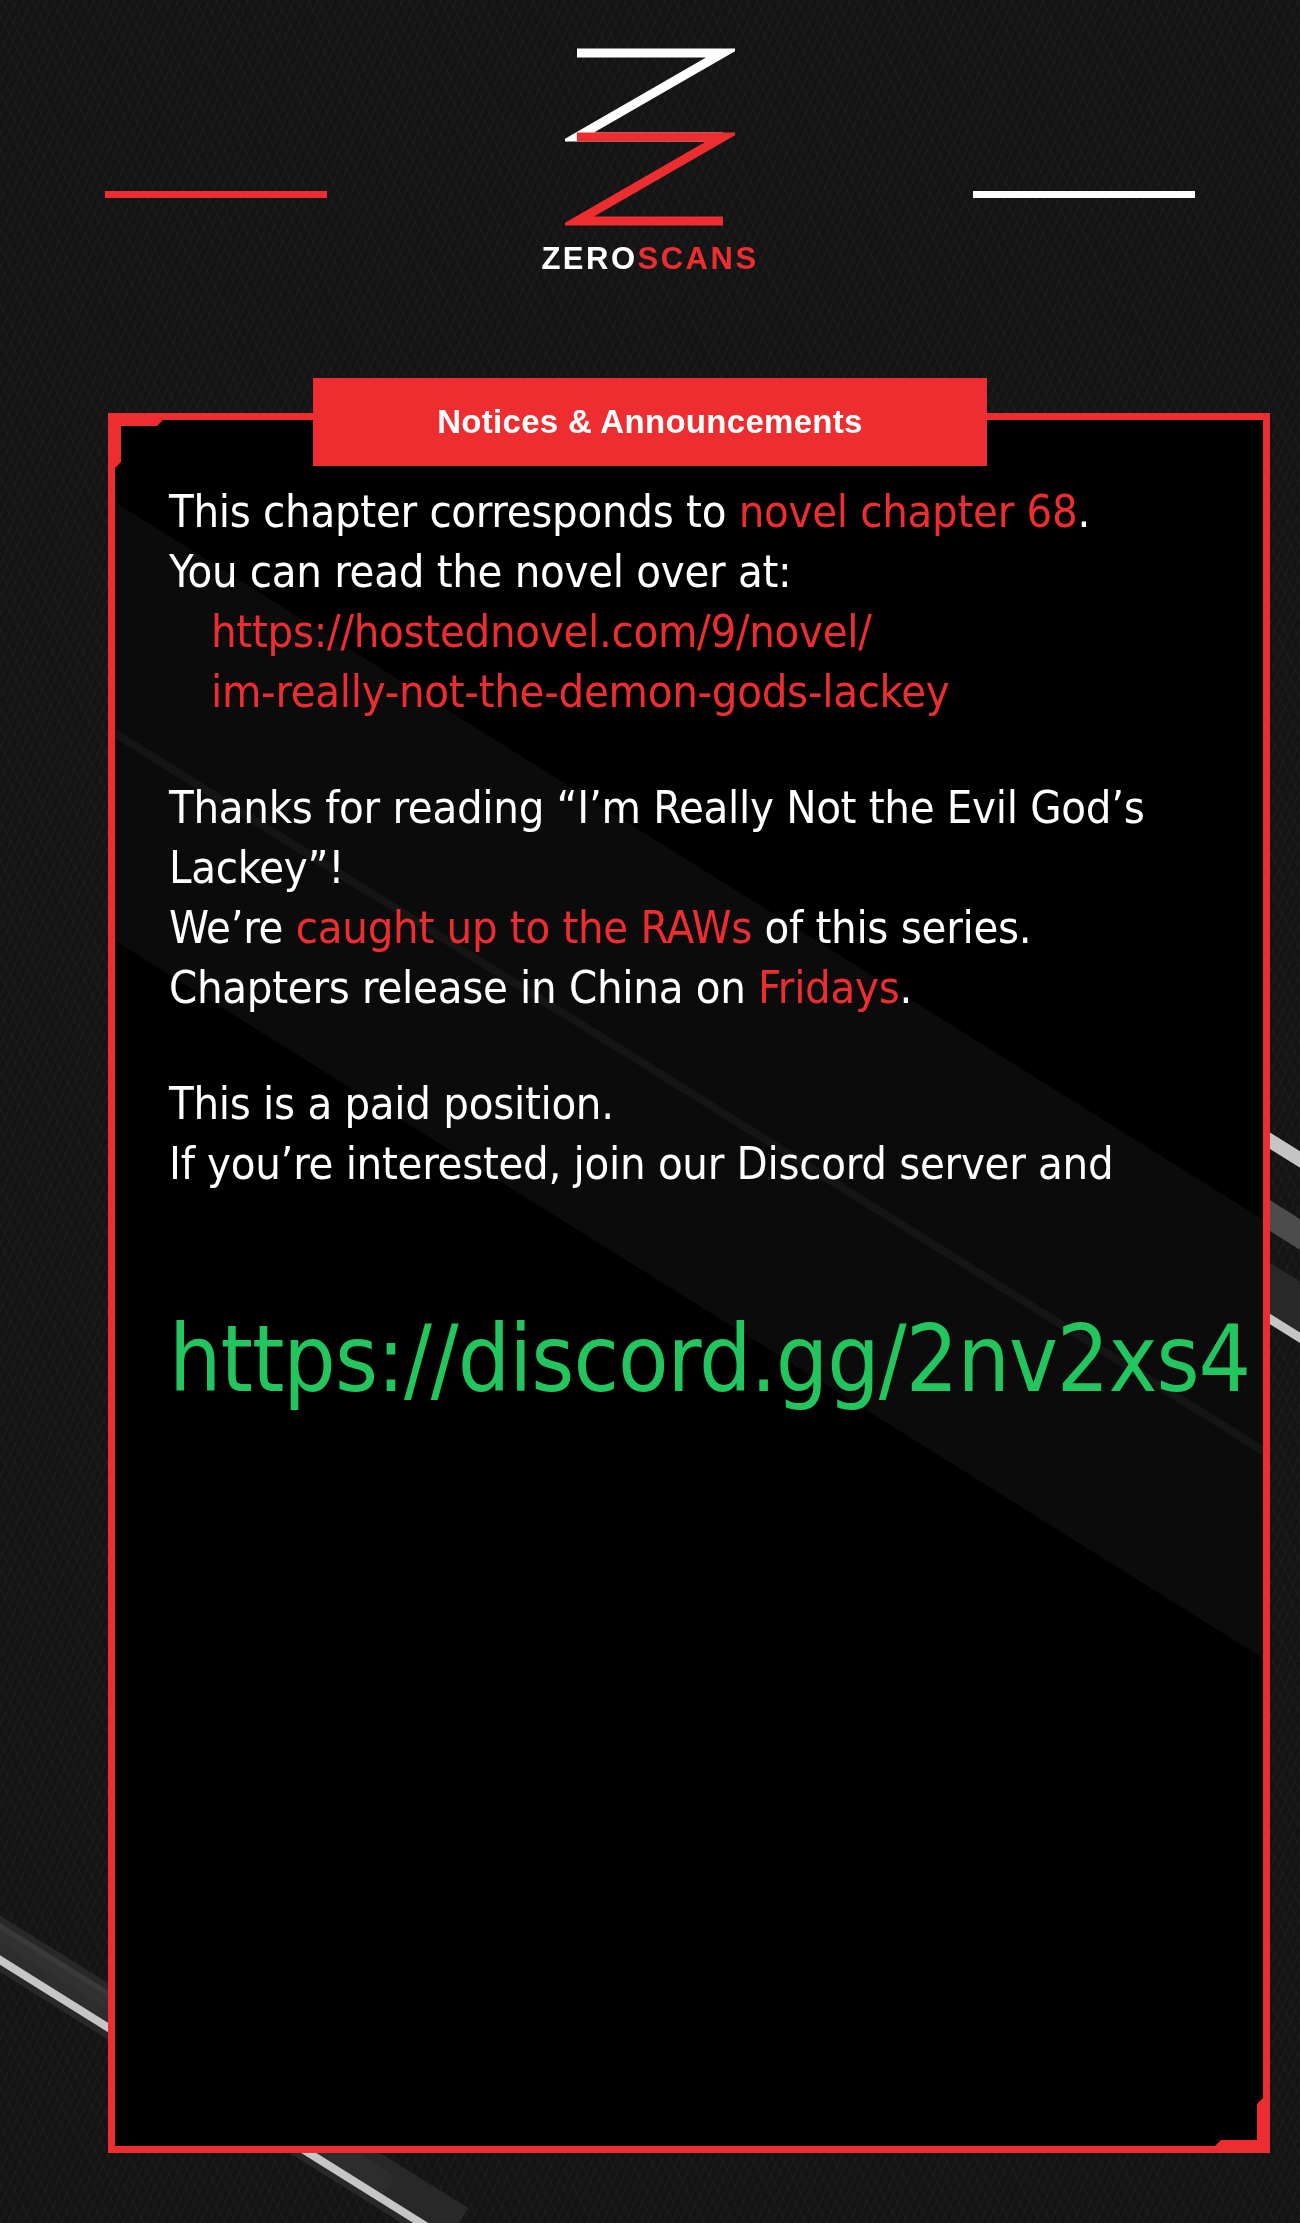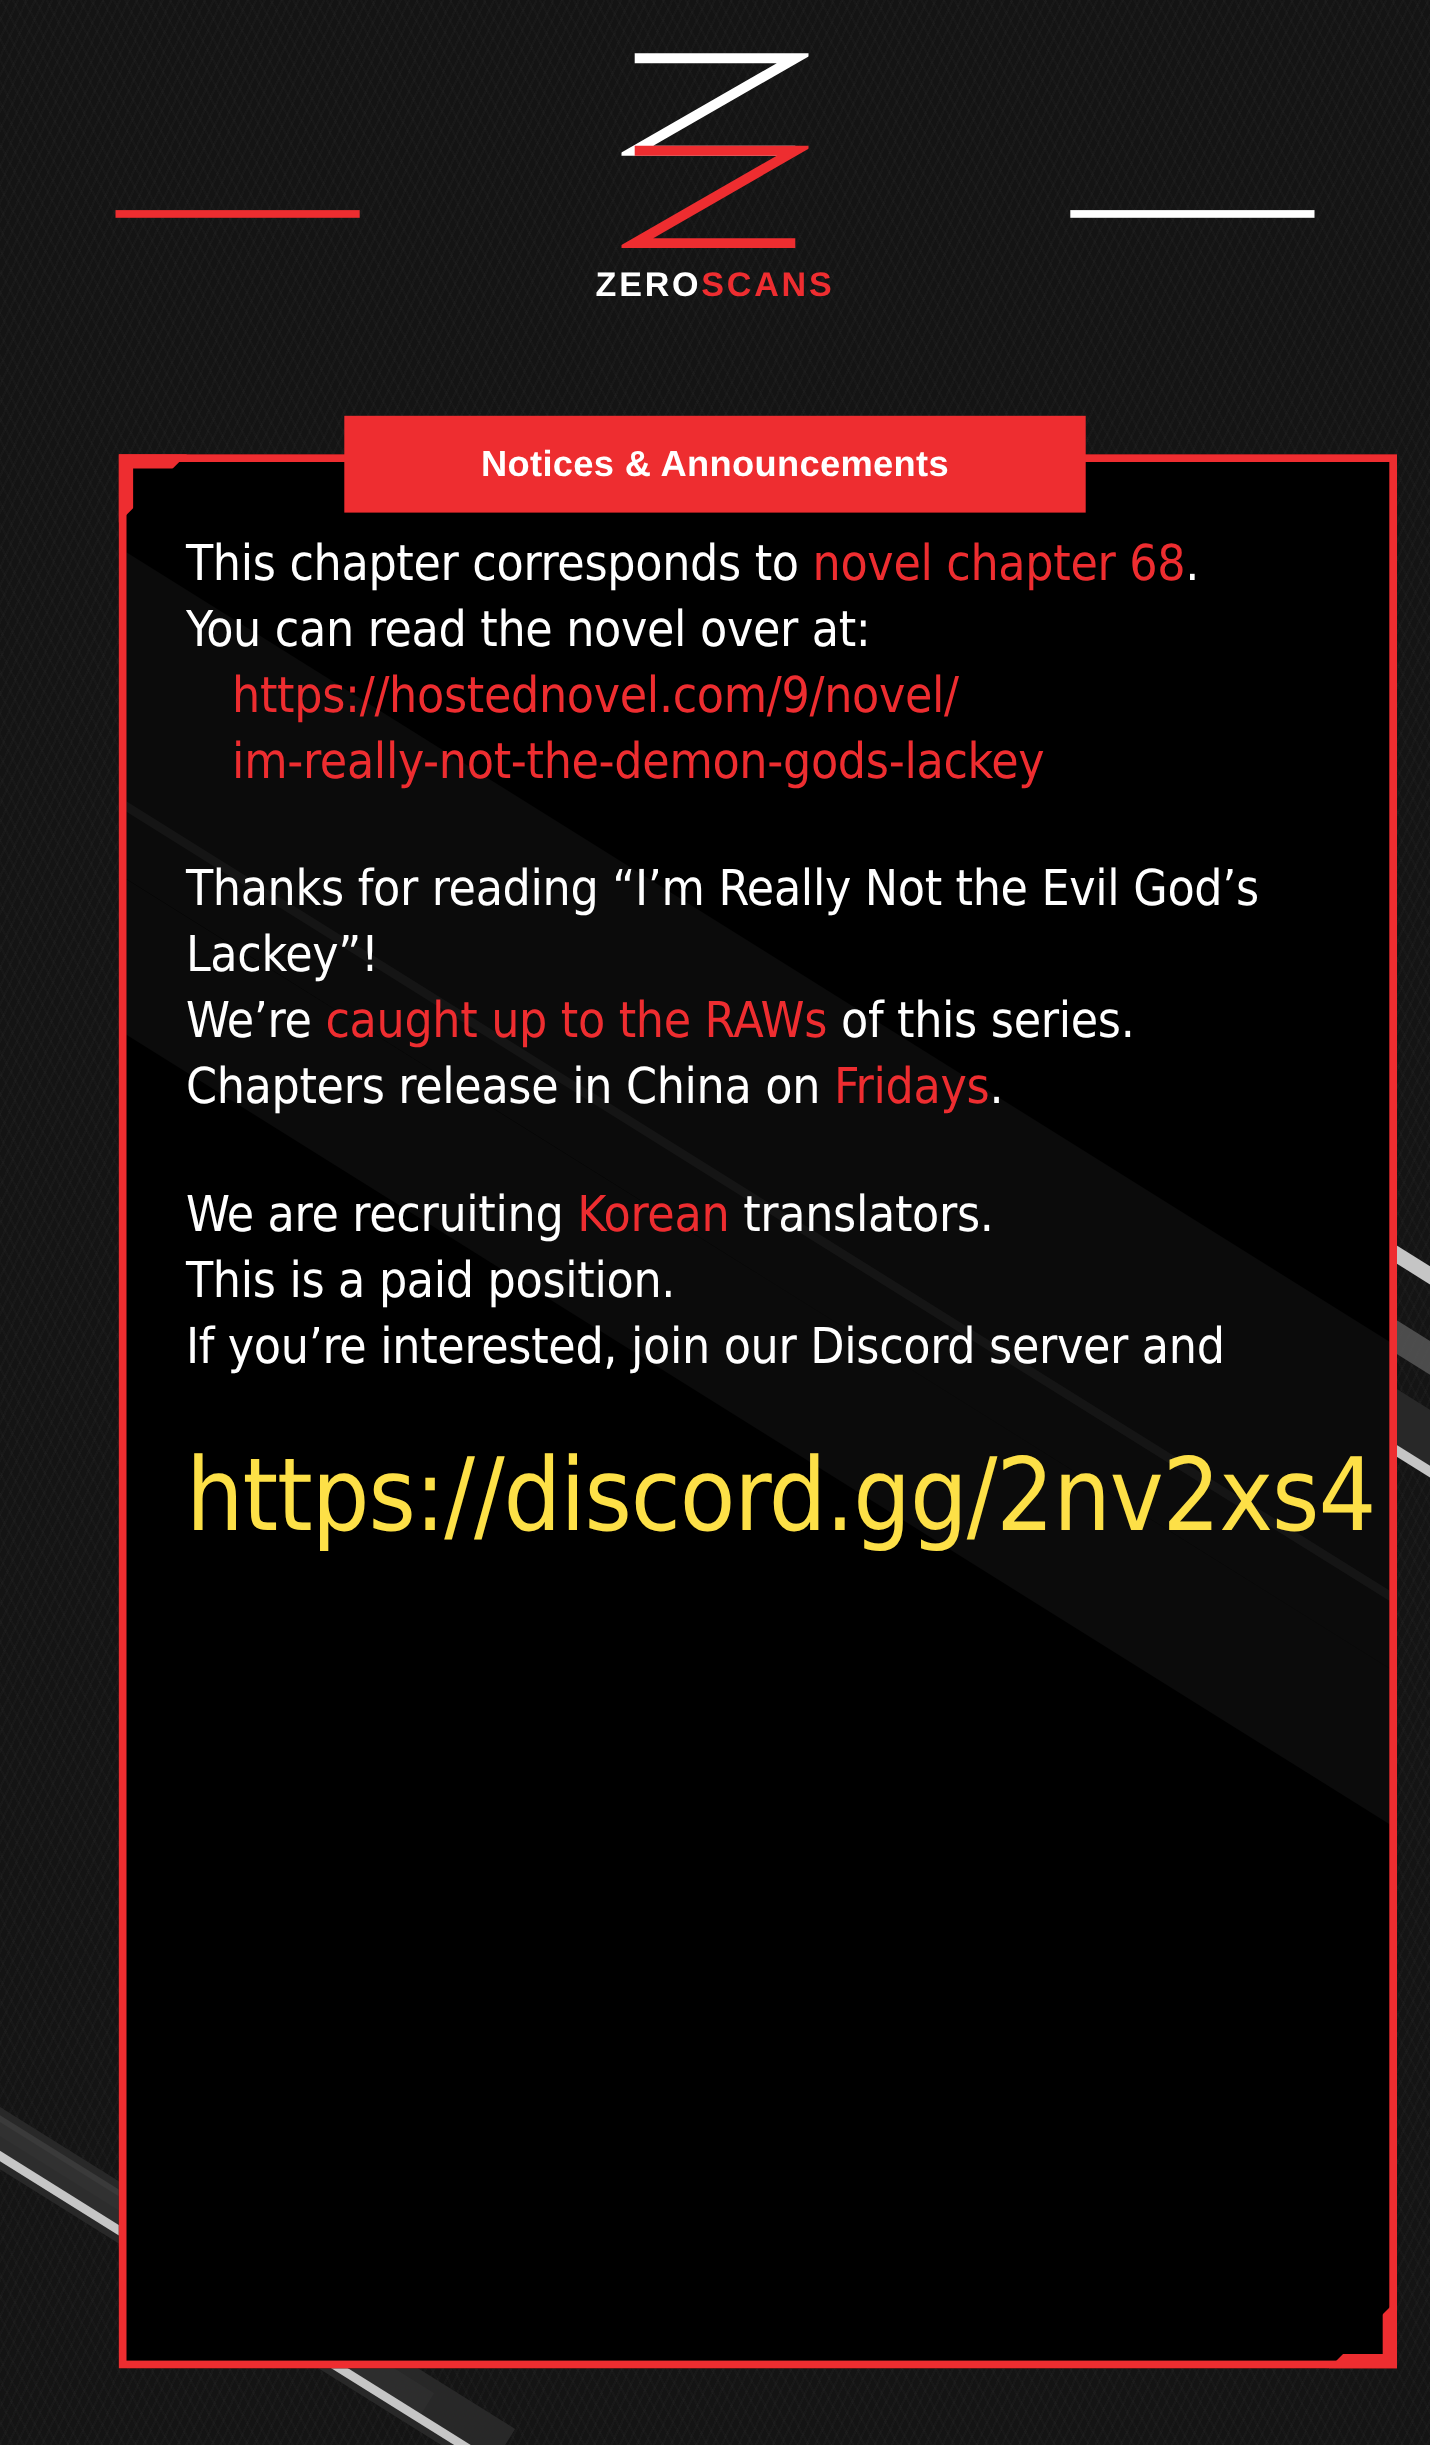--- a/index.html
+++ b/index.html
@@ -158,26 +158,26 @@
     line-height: 60px;
     letter-spacing: -0.3px;
     white-space: nowrap;
   }
   .line.indent { padding-left: 42px; }
   .accent { color: #ee2d30; }
   .gap { height: 56px; }
 
   .url-big {
     font-family: "DejaVu Sans Condensed", "Liberation Sans Narrow", "Liberation Sans", sans-serif;
-    color: #fde047;
+    color: #22c55e;
     font-size: 92px;
     line-height: 100px;
     letter-spacing: -1px;
     white-space: nowrap;
-    margin-top: 56px;
+    margin-top: 116px;
     text-align: right;
   }
 </style>
 </head>
 <body>
 
 <div class="page">
 
   <div class="streaks">
     <div class="streak" style="width:14px; height:1500px; right:-40px;  top:430px;"></div>
@@ -238,23 +238,20 @@
       <div class="line">Lackey”!</div>
       <div class="line">
         <span>We’re </span><span class="accent">caught up to the RAWs</span><span> of this series.</span>
       </div>
       <div class="line">
         <span>Chapters release in China on </span><span class="accent">Fridays</span><span>.</span>
       </div>
 
       <div class="gap"></div>
 
-      <div class="line">
-        <span>We are recruiting </span><span class="accent">Korean</span><span> translators.</span>
-      </div>
       <div class="line">This is a paid position.</div>
       <div class="line">If you’re interested, join our Discord server and</div>
 
       <div class="url-big">https://discord.gg/2nv2xs4</div>
 
     </div>
   </div>
 
 </div>
 

